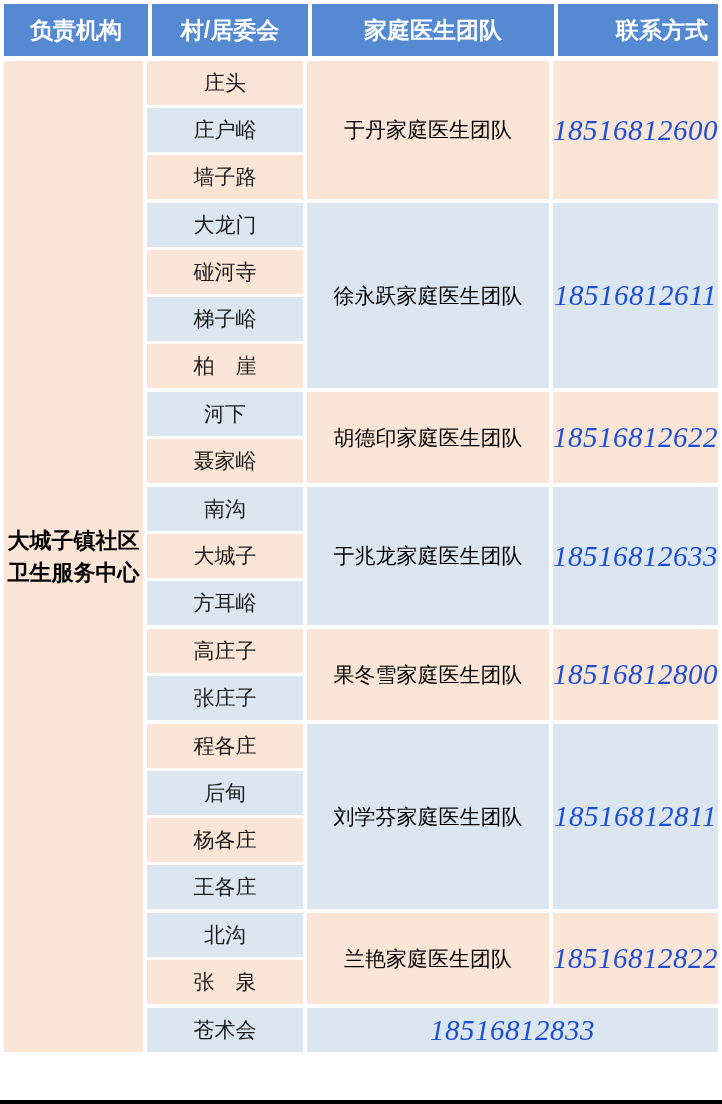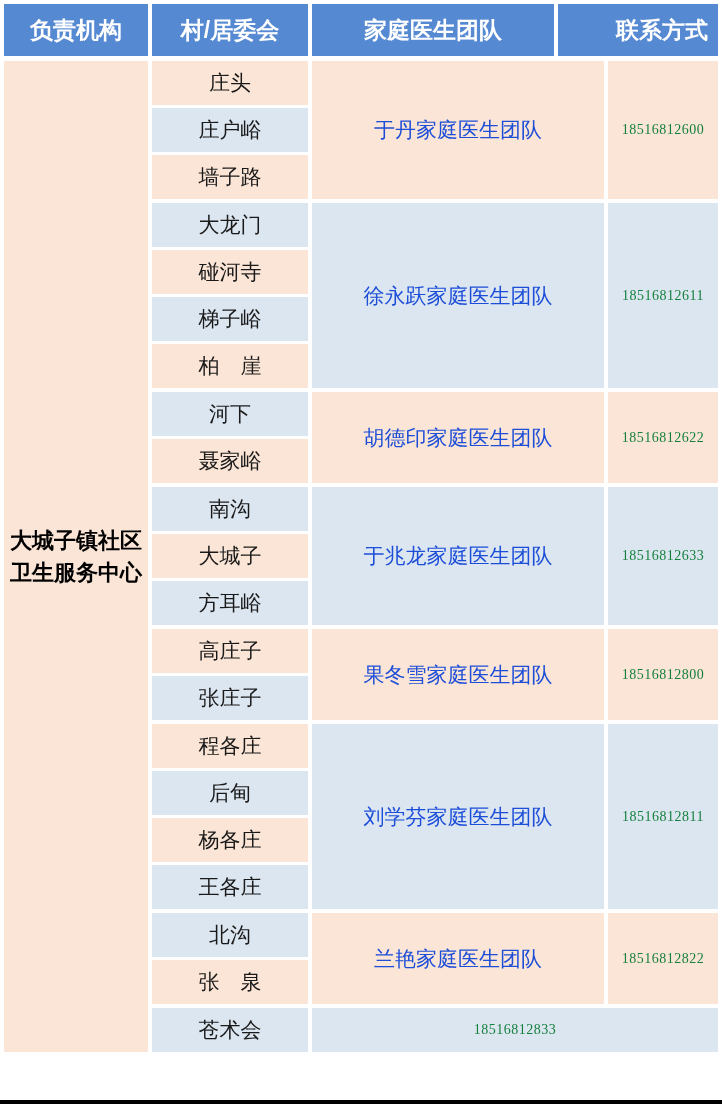--- a/index.html
+++ b/index.html
@@ -42,30 +42,31 @@
   }
   .groups { flex: 1; display: flex; flex-direction: column; gap: 4px; }
   .group { display: flex; gap: 4px; }
   .villages { width: 156px; display: flex; flex-direction: column; gap: 3px; }
   .vcell {
     height: 44px;
     display: flex; align-items: center; justify-content: center;
     font-size: 21px; color: #1a1a1a;
   }
   .team-cell {
-    width: 292px;
+    width: 242px;
     display: flex; align-items: center; justify-content: center;
-    font-size: 21px; color: #1d4ed8;
+    font-size: 21px; color: #000000;
     box-sizing: border-box;
   }
   .phone-cell {
     flex: 1;
     display: flex; align-items: center; justify-content: center;
-    font-size: 14px; color: #15803d;
+    font-size: 29px; color: #1d4ed8;
     letter-spacing: 0.5px;
+    font-style: italic;
   }
   .peach { background: #FBE5D6; }
   .lblue { background: #DCE6F1; }
 
   .bottom-bar {
     position: absolute; left: 0; bottom: 0;
     width: 100%; height: 4px;
     background: #000000;
   }
 </style>

